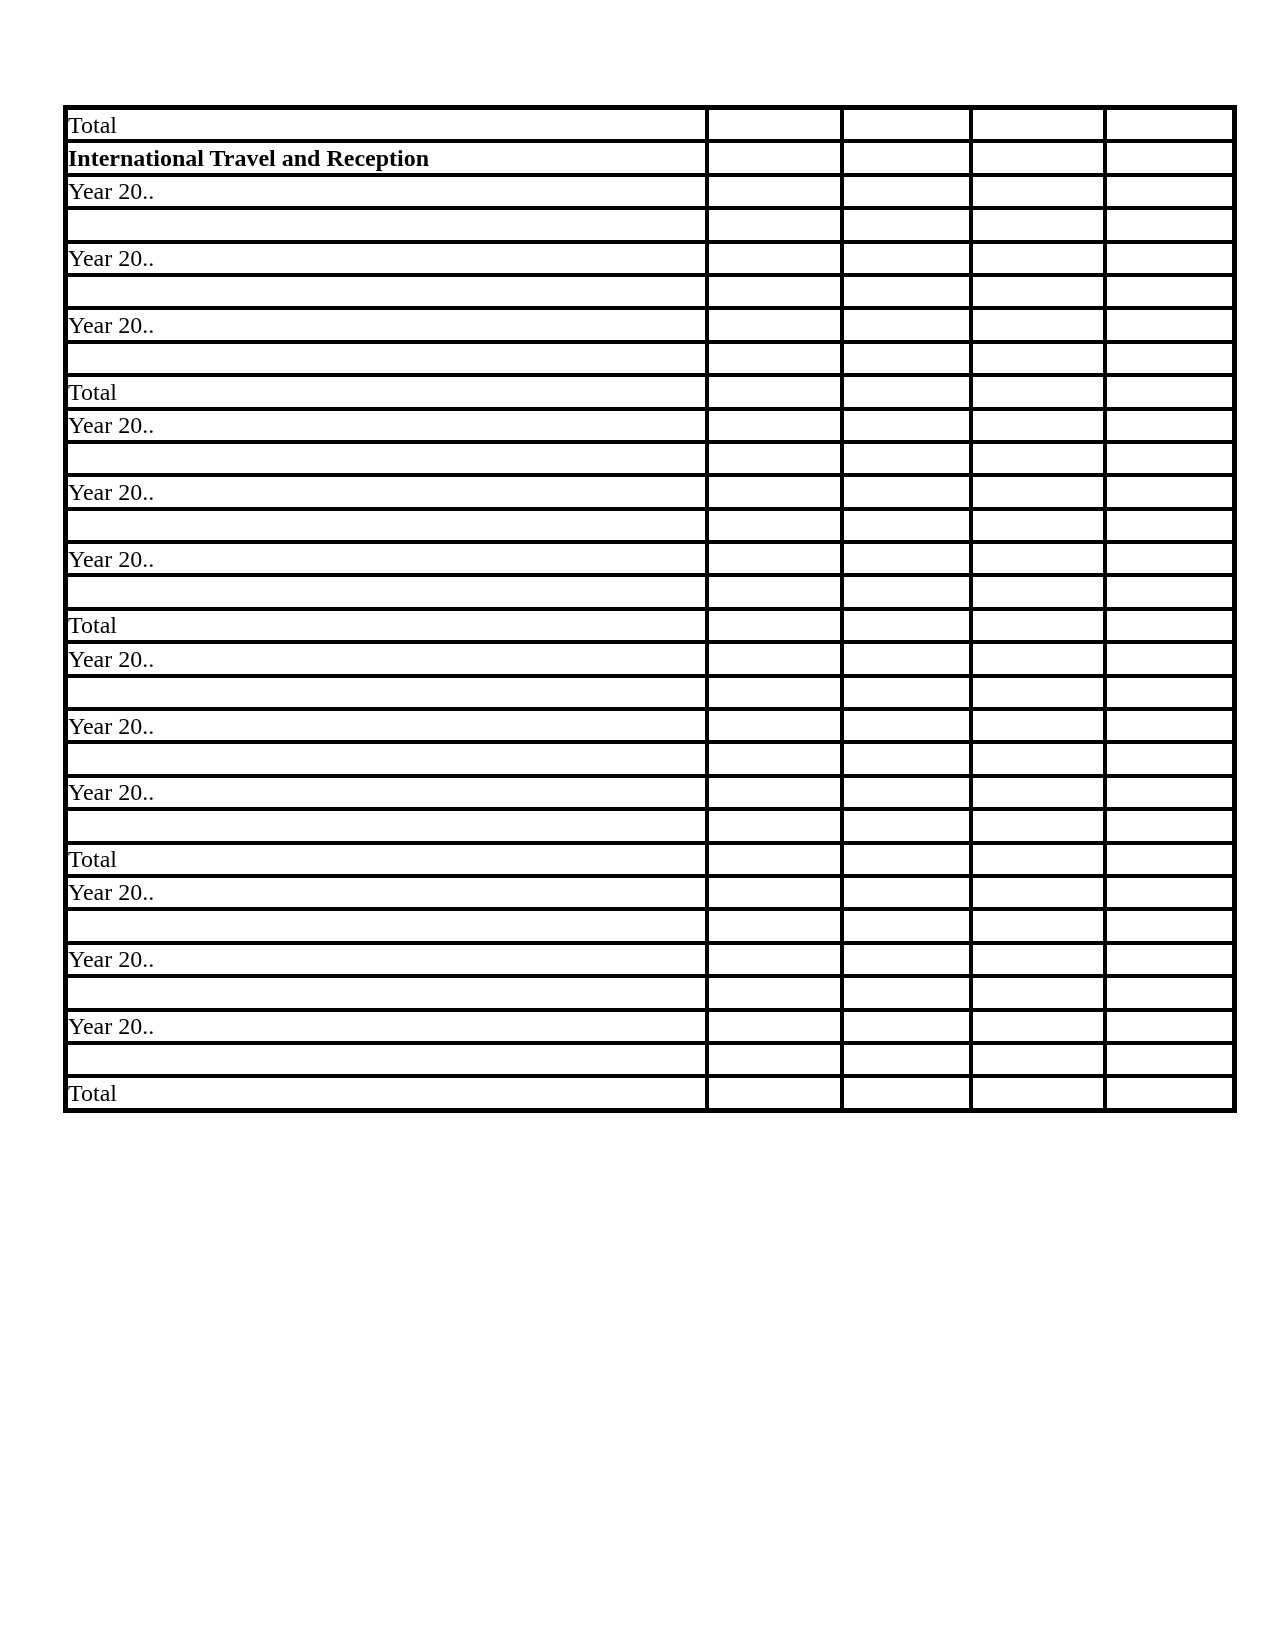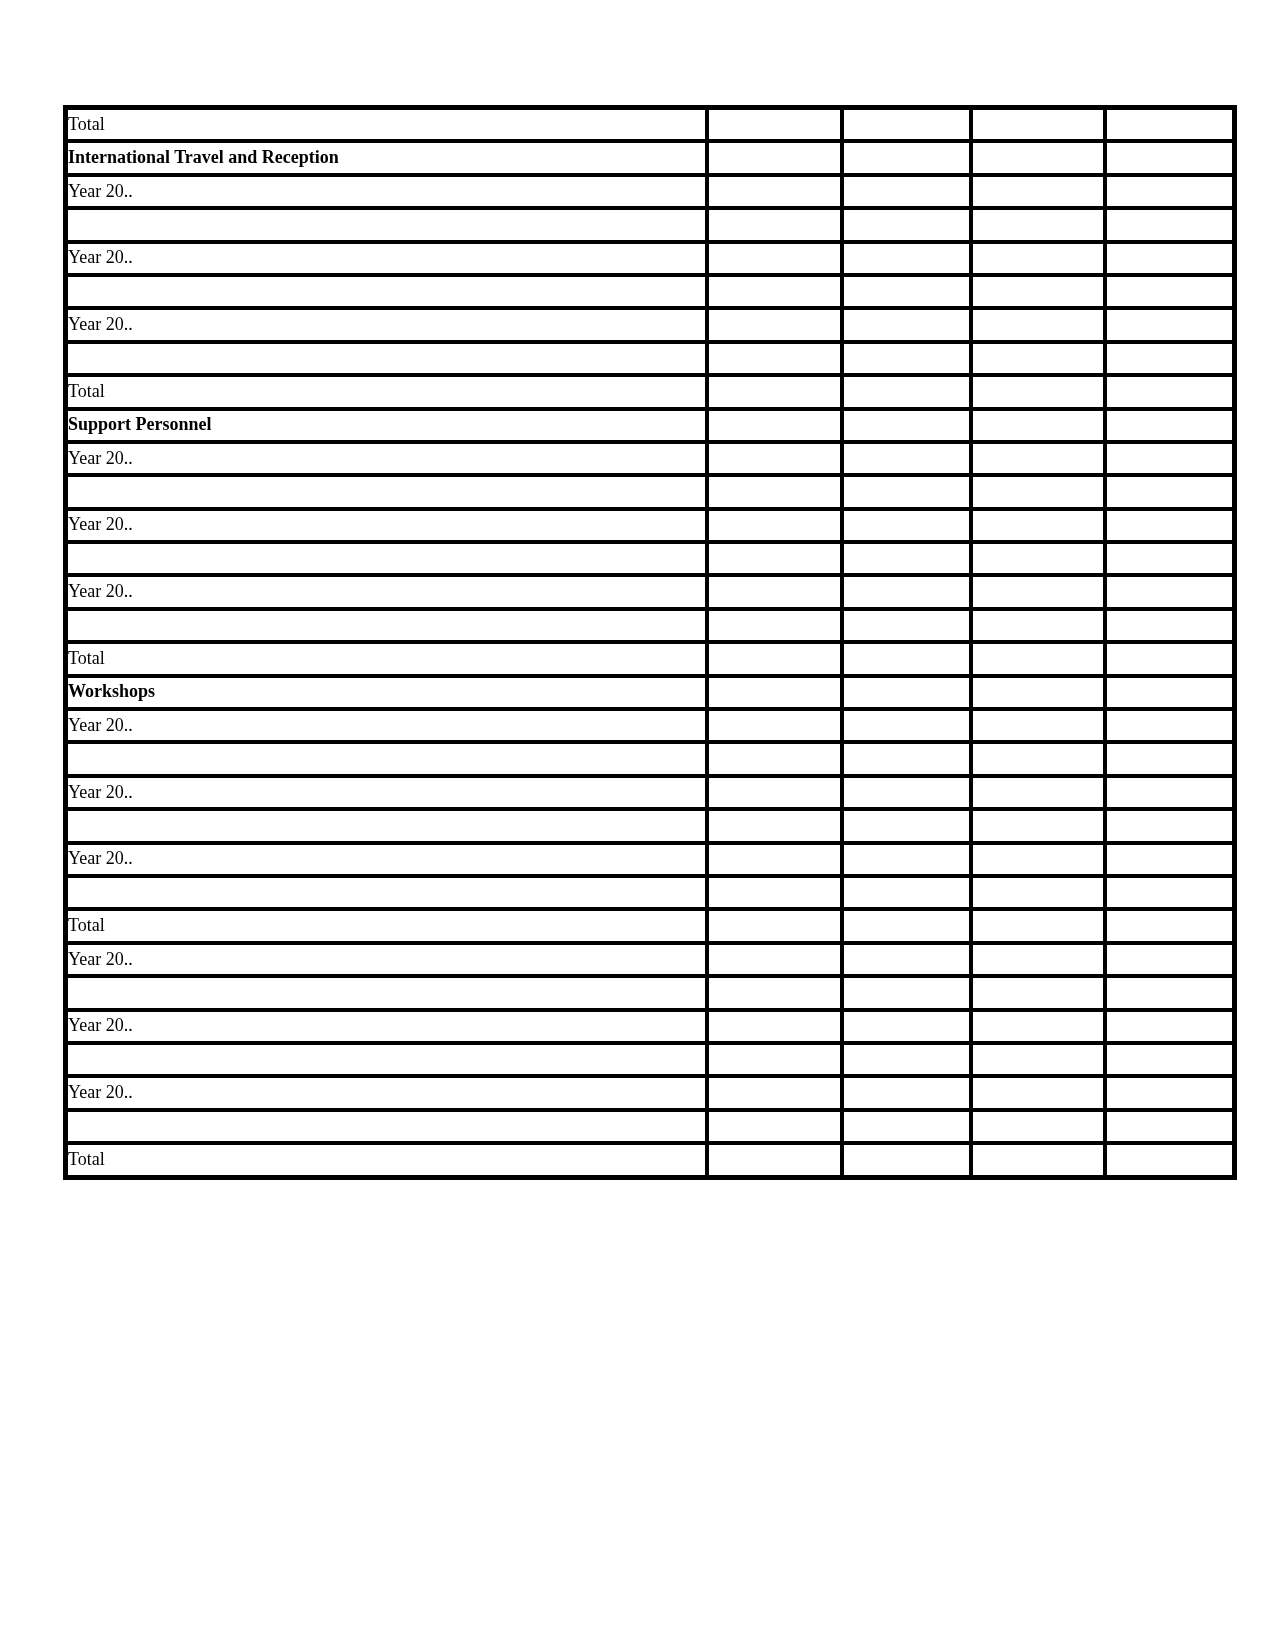--- a/index.html
+++ b/index.html
@@ -24,21 +24,21 @@
     border: 5px solid #000000;
   }
   table.budget-table td {
     border: 4px solid #000000;
     height: 29.4px;
     padding: 0;
     background: #ffffff;
   }
   td.label-cell {
     padding-left: 9px;
-    font-size: 18px;
+    font-size: 24px;
     line-height: 1.1;
     vertical-align: middle;
     white-space: nowrap;
     overflow: hidden;
   }
   td.label-cell.bold {
     font-weight: bold;
     margin-left: 44px;
   }
   td.value-cell {
@@ -115,77 +115,63 @@
           <td class="value-cell"></td>
         </tr>
         <tr>
           <td class="label-cell">Total</td>
           <td class="value-cell"></td>
           <td class="value-cell"></td>
           <td class="value-cell"></td>
           <td class="value-cell"></td>
         </tr>
         <tr>
-          <td class="label-cell bold">Support Personnel</td>
-          <td class="value-cell"></td>
-          <td class="value-cell"></td>
-          <td class="value-cell"></td>
-          <td class="value-cell"></td>
-        </tr>
-        <tr>
-          <td class="label-cell">Year 20..</td>
-          <td class="value-cell"></td>
-          <td class="value-cell"></td>
-          <td class="value-cell"></td>
-          <td class="value-cell"></td>
-        </tr>
-        <tr>
-          <td class="label-cell"></td>
-          <td class="value-cell"></td>
-          <td class="value-cell"></td>
-          <td class="value-cell"></td>
-          <td class="value-cell"></td>
-        </tr>
-        <tr>
-          <td class="label-cell">Year 20..</td>
-          <td class="value-cell"></td>
-          <td class="value-cell"></td>
-          <td class="value-cell"></td>
-          <td class="value-cell"></td>
-        </tr>
-        <tr>
-          <td class="label-cell"></td>
-          <td class="value-cell"></td>
-          <td class="value-cell"></td>
-          <td class="value-cell"></td>
-          <td class="value-cell"></td>
-        </tr>
-        <tr>
-          <td class="label-cell">Year 20..</td>
-          <td class="value-cell"></td>
-          <td class="value-cell"></td>
-          <td class="value-cell"></td>
-          <td class="value-cell"></td>
-        </tr>
-        <tr>
-          <td class="label-cell"></td>
-          <td class="value-cell"></td>
-          <td class="value-cell"></td>
-          <td class="value-cell"></td>
-          <td class="value-cell"></td>
-        </tr>
-        <tr>
-          <td class="label-cell">Total</td>
-          <td class="value-cell"></td>
-          <td class="value-cell"></td>
-          <td class="value-cell"></td>
-          <td class="value-cell"></td>
-        </tr>
-        <tr>
-          <td class="label-cell bold">Workshops</td>
+          <td class="label-cell">Year 20..</td>
+          <td class="value-cell"></td>
+          <td class="value-cell"></td>
+          <td class="value-cell"></td>
+          <td class="value-cell"></td>
+        </tr>
+        <tr>
+          <td class="label-cell"></td>
+          <td class="value-cell"></td>
+          <td class="value-cell"></td>
+          <td class="value-cell"></td>
+          <td class="value-cell"></td>
+        </tr>
+        <tr>
+          <td class="label-cell">Year 20..</td>
+          <td class="value-cell"></td>
+          <td class="value-cell"></td>
+          <td class="value-cell"></td>
+          <td class="value-cell"></td>
+        </tr>
+        <tr>
+          <td class="label-cell"></td>
+          <td class="value-cell"></td>
+          <td class="value-cell"></td>
+          <td class="value-cell"></td>
+          <td class="value-cell"></td>
+        </tr>
+        <tr>
+          <td class="label-cell">Year 20..</td>
+          <td class="value-cell"></td>
+          <td class="value-cell"></td>
+          <td class="value-cell"></td>
+          <td class="value-cell"></td>
+        </tr>
+        <tr>
+          <td class="label-cell"></td>
+          <td class="value-cell"></td>
+          <td class="value-cell"></td>
+          <td class="value-cell"></td>
+          <td class="value-cell"></td>
+        </tr>
+        <tr>
+          <td class="label-cell">Total</td>
           <td class="value-cell"></td>
           <td class="value-cell"></td>
           <td class="value-cell"></td>
           <td class="value-cell"></td>
         </tr>
         <tr>
           <td class="label-cell">Year 20..</td>
           <td class="value-cell"></td>
           <td class="value-cell"></td>
           <td class="value-cell"></td>

